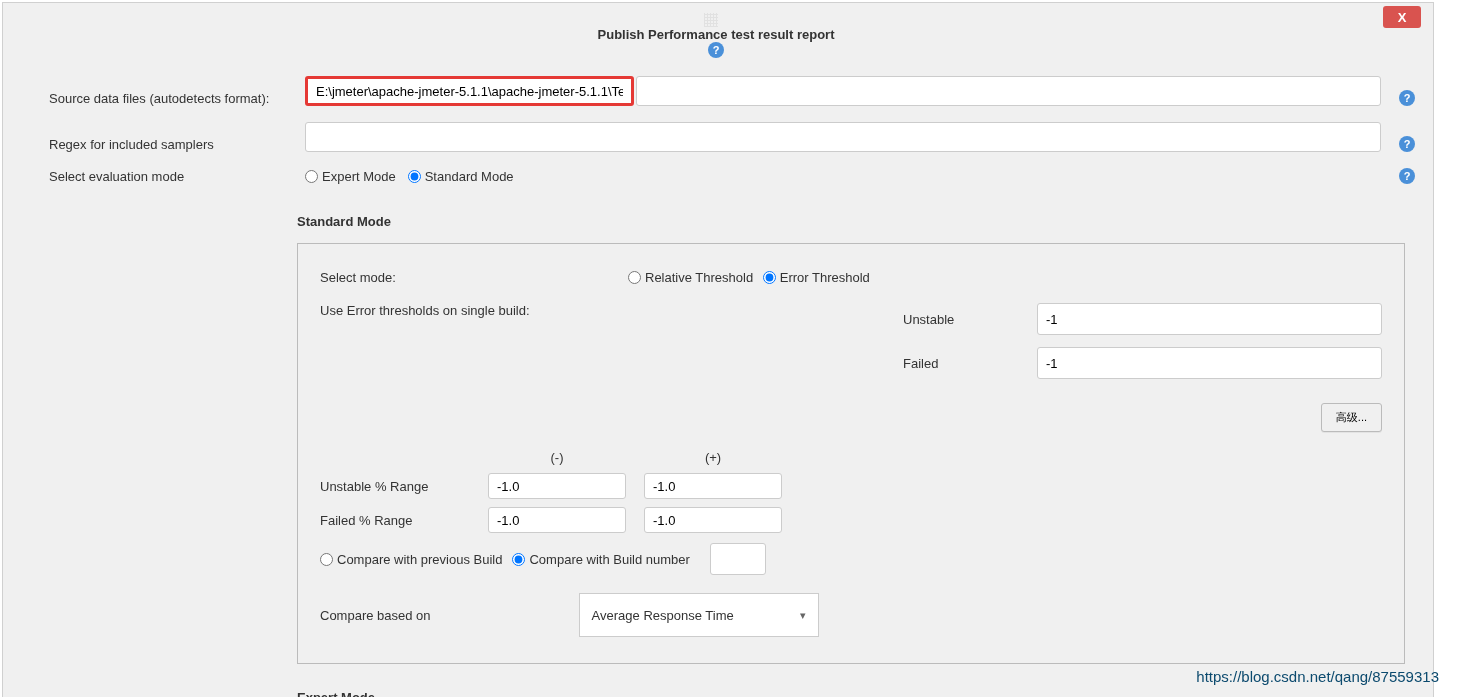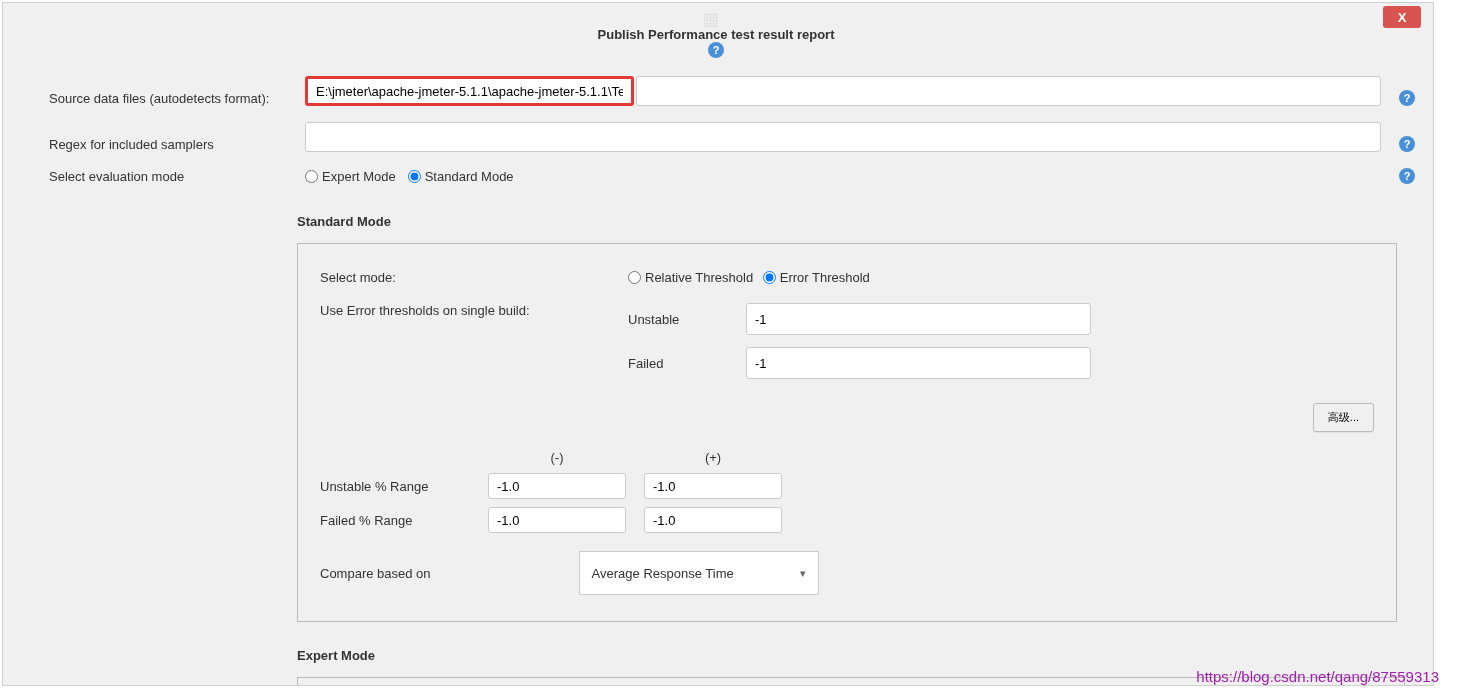--- a/index.html
+++ b/index.html
@@ -104,21 +104,21 @@
       cursor: pointer;
       font-size: 13px;
     }
     input[type="radio"] { cursor: pointer; }
     .bold-sub {
       font-weight: bold;
       font-size: 13px;
       padding: 22px 18px 10px 294px;
     }
     .std-box {
-      margin: 4px 36px 4px 294px;
+      margin: 4px 28px 4px 294px;
       border: 1px solid #bbb;
       padding: 18px 22px;
       position: relative;
     }
     .std-row {
       display: flex;
       align-items: flex-start;
       padding: 8px 0;
       gap: 18px;
     }
@@ -126,21 +126,23 @@
       width: 290px;
       font-size: 13px;
       flex-shrink: 0;
     }
     .std-content {
       flex: 1;
     }
     .sub-row {
       display: flex;
       align-items: center;
+      gap: 16px;
       margin-bottom: 12px;
+      justify-content: flex-end;
     }
     .sub-label {
       width: 118px;
       font-size: 13px;
     }
     .small-input {
       width: 345px;
       height: 32px;
       border: 1px solid #ccc;
       border-radius: 3px;
@@ -172,21 +174,21 @@
     .compare-based{
       display:flex;align-items:center;gap:44px;margin-top:18px;font-size:13px;
     }
     .sel{
       width:240px;height:44px;border:1px solid #ccc;border-radius:0;
       display:flex;align-items:center;justify-content:space-between;
       padding:0 12px;font-size:13px;background:#fff;cursor:pointer;
     }
     .chev{font-size:11px;color:#666}
     .watermark{
-      position:fixed;right:20px;bottom:12px;color:#a21caf;font-size:15px;pointer-events:none;
+      position:fixed;right:20px;bottom:12px;color:#0c4a6e;font-size:15px;pointer-events:none;
       font-family:Arial;
     }
     .row-tail{width:22px;display:flex;justify-content:flex-end}
   </style>
 </head>
 <body>
 
 <div class="outer-panel">
 
   <div class="close-btn">
@@ -287,20 +289,31 @@
           <div class="range-label">Unstable % Range</div>
           <input type="text" class="range-input" value="-1.0" style="">
           <input type="text" class="range-input" value="-1.0" style="">
         </div>
         <div class="range-row">
           <div class="range-label">Failed % Range</div>
           <input type="text" class="range-input" value="-1.0" style="">
           <input type="text" class="range-input" value="-1.0" style="">
         </div>
 
+        <div class="compare-row">
+          <label class="radio-wrap">
+            <input type="radio" name="cmp" style="">
+            <span>Compare with previous Build</span>
+          </label>
+          <label class="radio-wrap">
+            <input type="radio" name="cmp" checked="" style="">
+            <span>Compare with Build number</span>
+          </label>
+          <input type="text" class="build-num-input" value="" style="">
+        </div>
 
         <div class="compare-based">
           <span>Compare based on</span>
           <div style="width:60px"></div>
           <div class="sel">
             <span>Average Response Time</span>
             <span class="chev">▾</span>
           </div>
         </div>
       </div>

